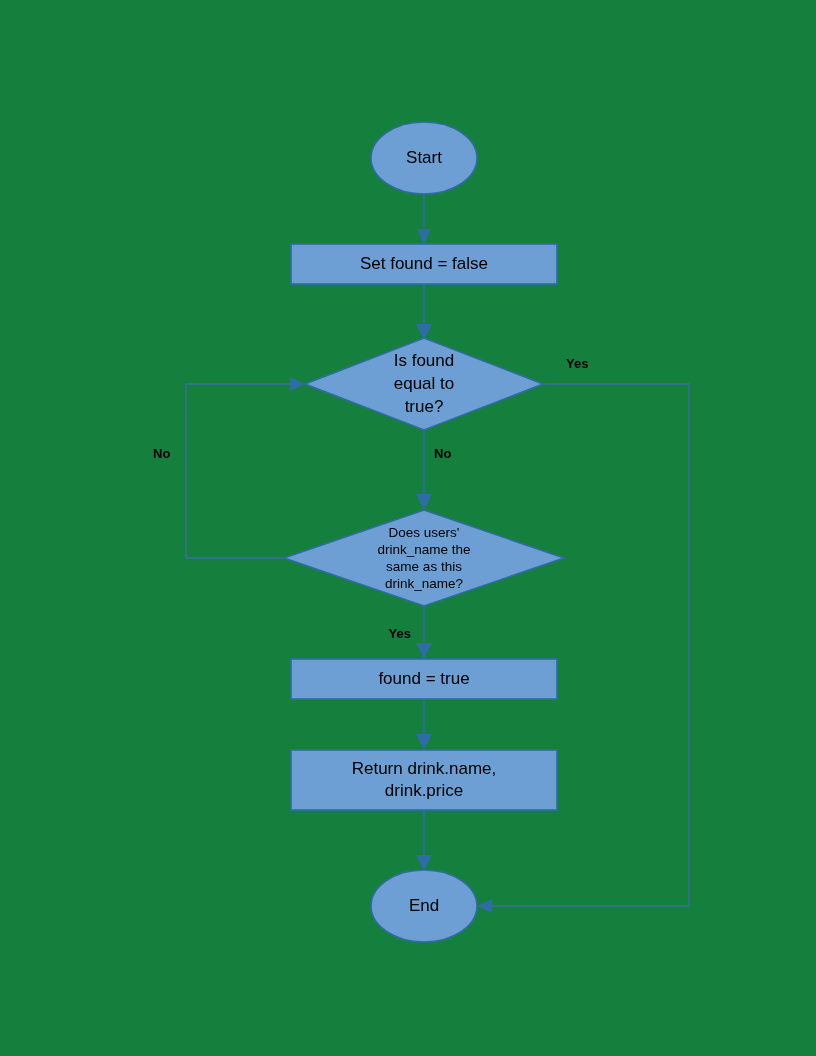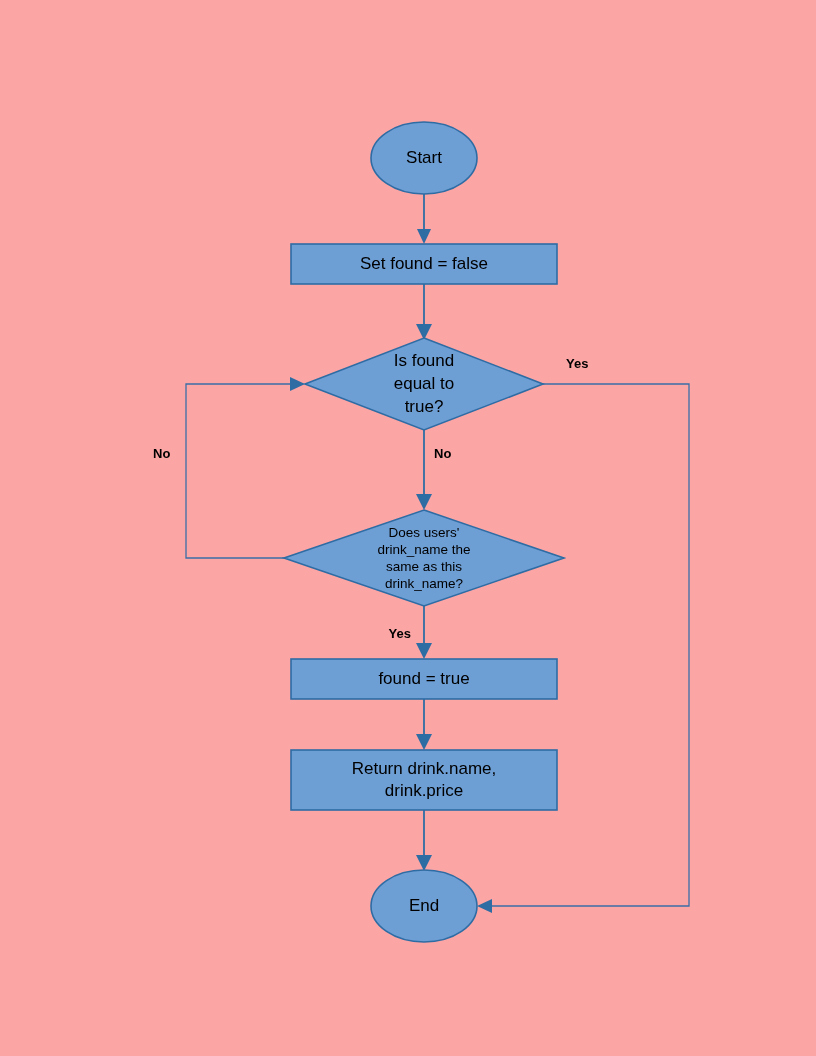--- a/index.html
+++ b/index.html
@@ -11,21 +11,21 @@
   body {
     width: 816px;
     height: 1056px;
     font-family: "Liberation Sans", sans-serif;
     overflow: hidden;
   }
   #canvas {
     position: relative;
     width: 816px;
     height: 1056px;
-    background: #fca5a5;
+    background: #15803d;
   }
   #flow-svg {
     position: absolute;
     left: 0;
     top: 0;
     width: 816px;
     height: 1056px;
   }
   .node-shape {
     fill: #6d9ed4;

